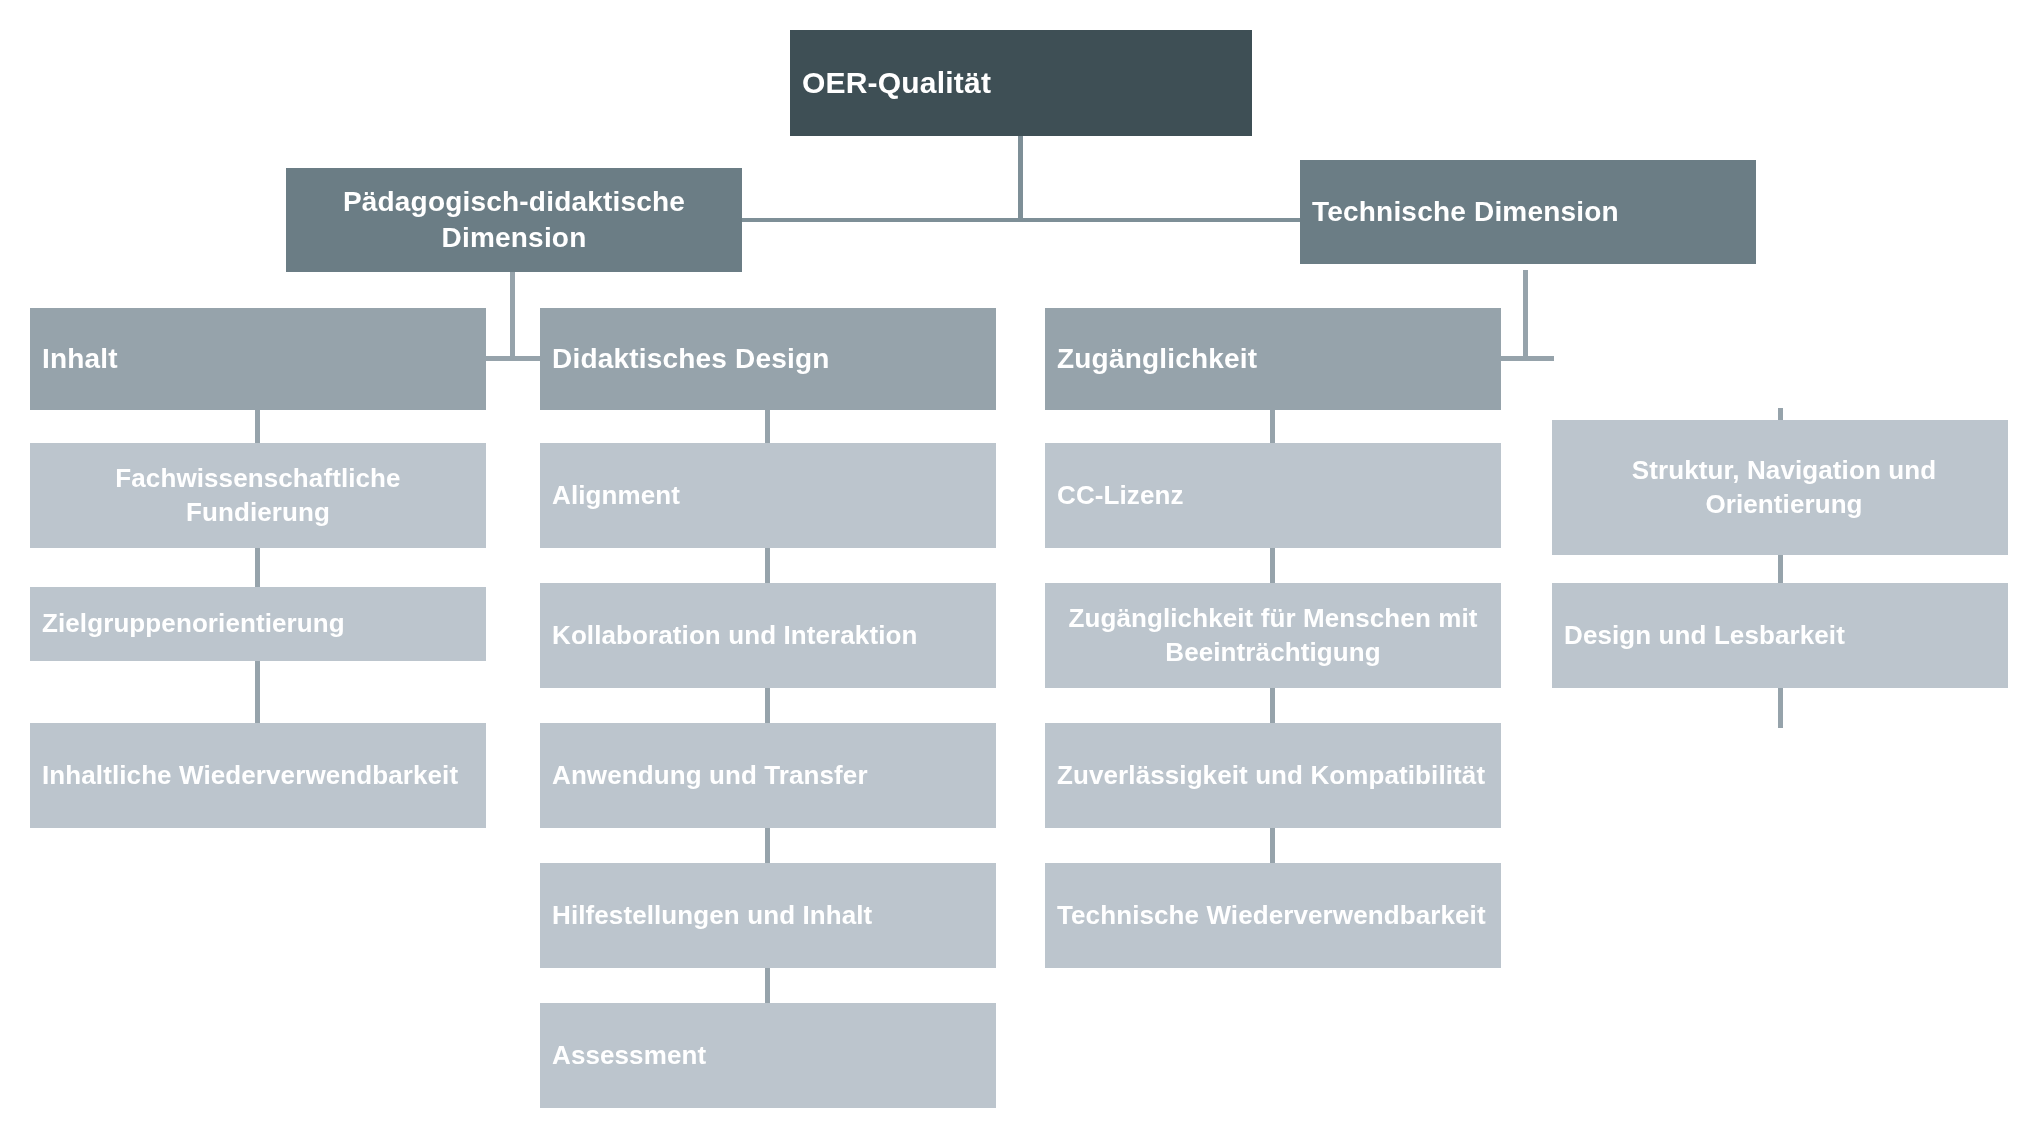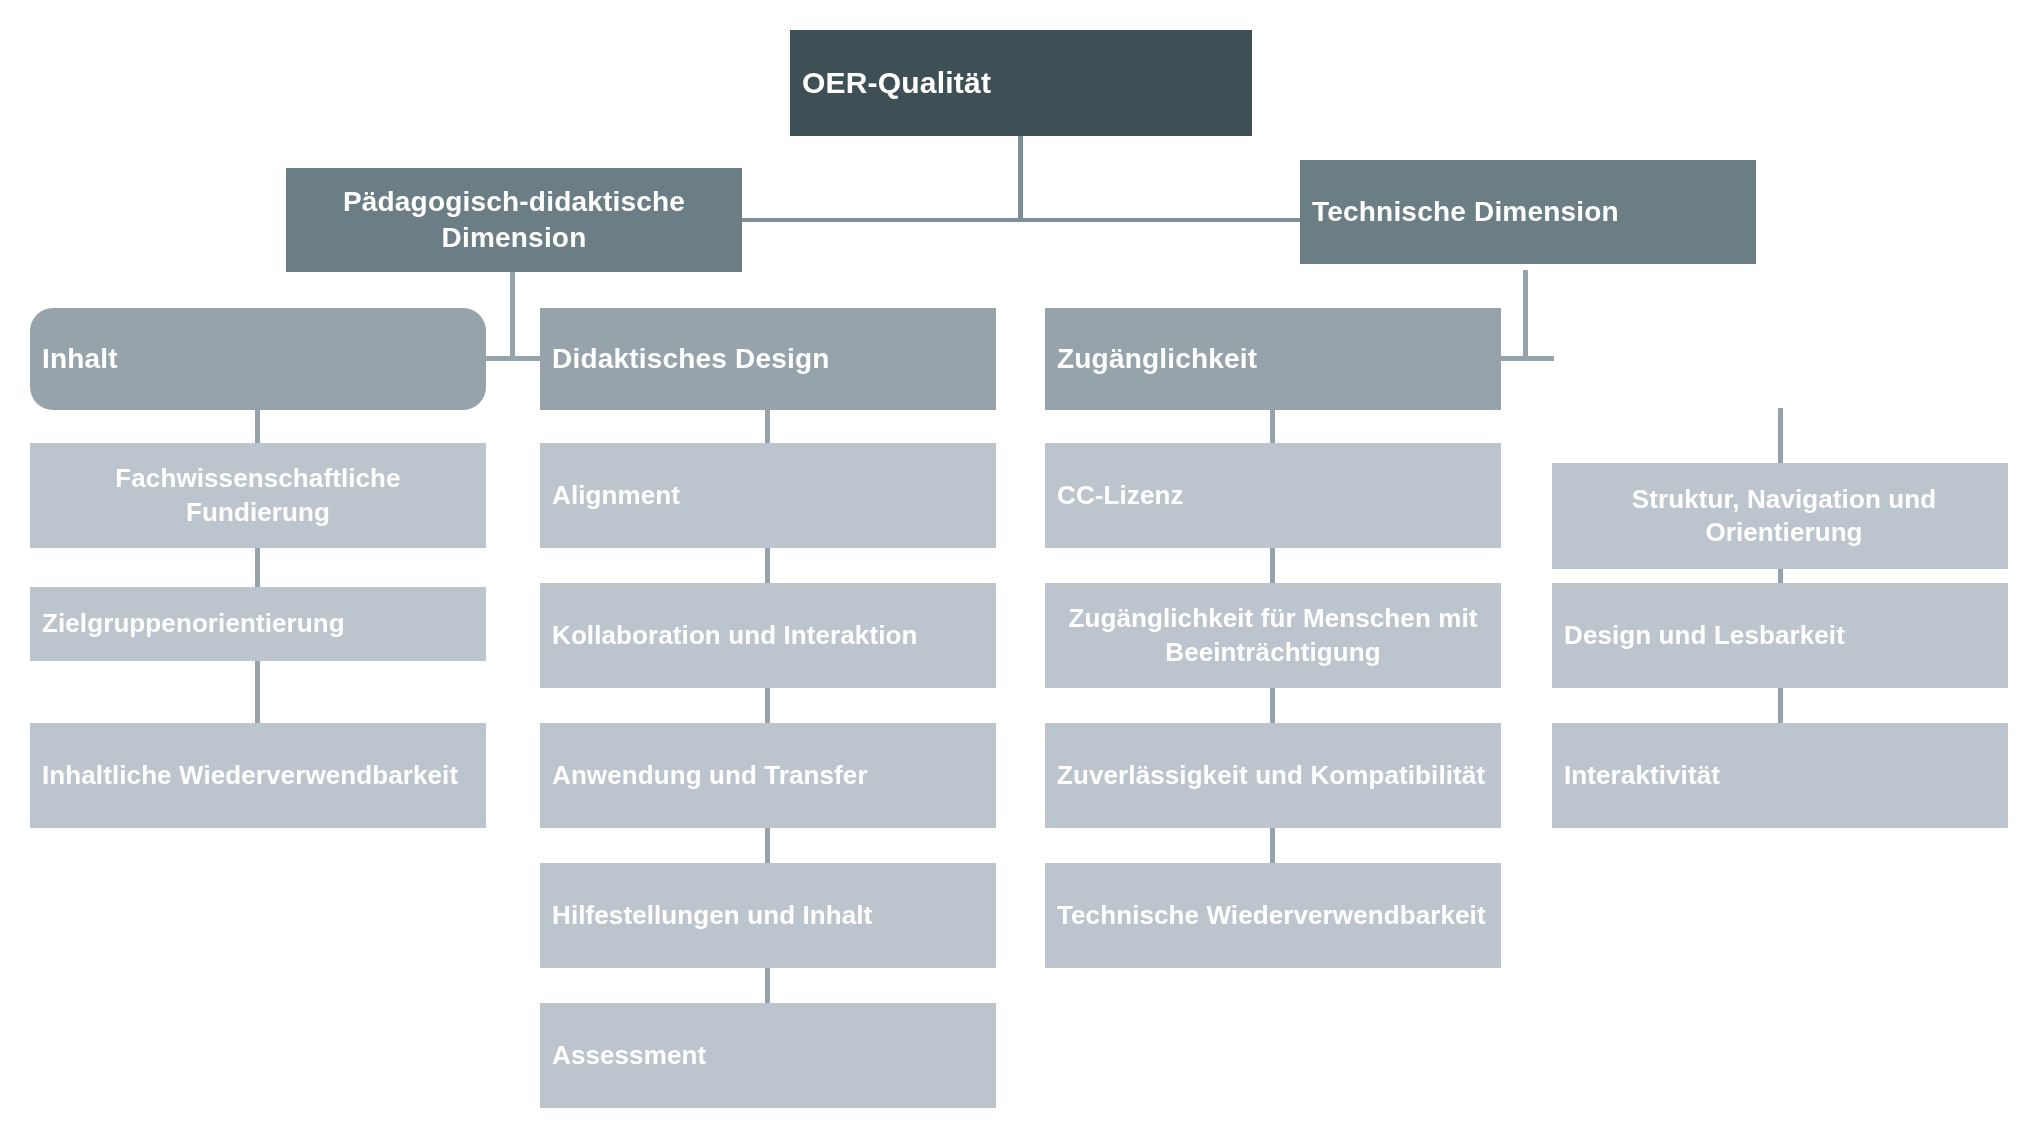--- a/index.html
+++ b/index.html
@@ -86,21 +86,21 @@
     <span>OER-Qualität</span>
   </div>
 
   <div class="node lvl-dim" style="left:286px; top:168px; width:456px; height:104px;">
     <span>Pädagogisch-didaktische Dimension</span>
   </div>
   <div class="node lvl-dim" style="left:1300px; top:160px; width:456px; height:104px;">
     <span>Technische Dimension</span>
   </div>
 
-  <div class="node lvl-cat" style="left:30px; top:308px; width:456px; height:102px;border-radius:23px;">
+  <div class="node lvl-cat" style="left:30px; top:308px; width:456px; height:102px;">
     <span>Inhalt</span>
   </div>
   <div class="node lvl-cat" style="left:540px; top:308px; width:456px; height:102px;">
     <span>Didaktisches Design</span>
   </div>
   <div class="node lvl-cat" style="left:1045px; top:308px; width:456px; height:102px;">
     <span>Zugänglichkeit</span>
   </div>
 
   <div class="node lvl-leaf" style="left:30px; top:443px; width:456px; height:105px;">
@@ -135,23 +135,20 @@
   <div class="node lvl-leaf" style="left:1045px; top:583px; width:456px; height:105px;">
     <span>Zugänglichkeit für Menschen mit Beeinträchtigung</span>
   </div>
   <div class="node lvl-leaf" style="left:1045px; top:723px; width:456px; height:105px;">
     <span>Zuverlässigkeit und Kompatibilität</span>
   </div>
   <div class="node lvl-leaf" style="left:1045px; top:863px; width:456px; height:105px;">
     <span>Technische Wiederverwendbarkeit</span>
   </div>
 
-  <div class="node lvl-leaf" style="left:1552px; top:463px; width:456px; height:106px;padding-left:20px;">
+  <div class="node lvl-leaf" style="left:1552px; top:420px; width:456px; height:135px;padding-left:20px;">
     <span>Struktur, Navigation und Orientierung</span>
   </div>
   <div class="node lvl-leaf" style="left:1552px; top:583px; width:456px; height:105px;">
     <span>Design und Lesbarkeit</span>
   </div>
-  <div class="node lvl-leaf" style="left:1552px; top:723px; width:456px; height:105px;">
-    <span>Interaktivität</span>
-  </div>
 
 </div>
 
 </body></html>

